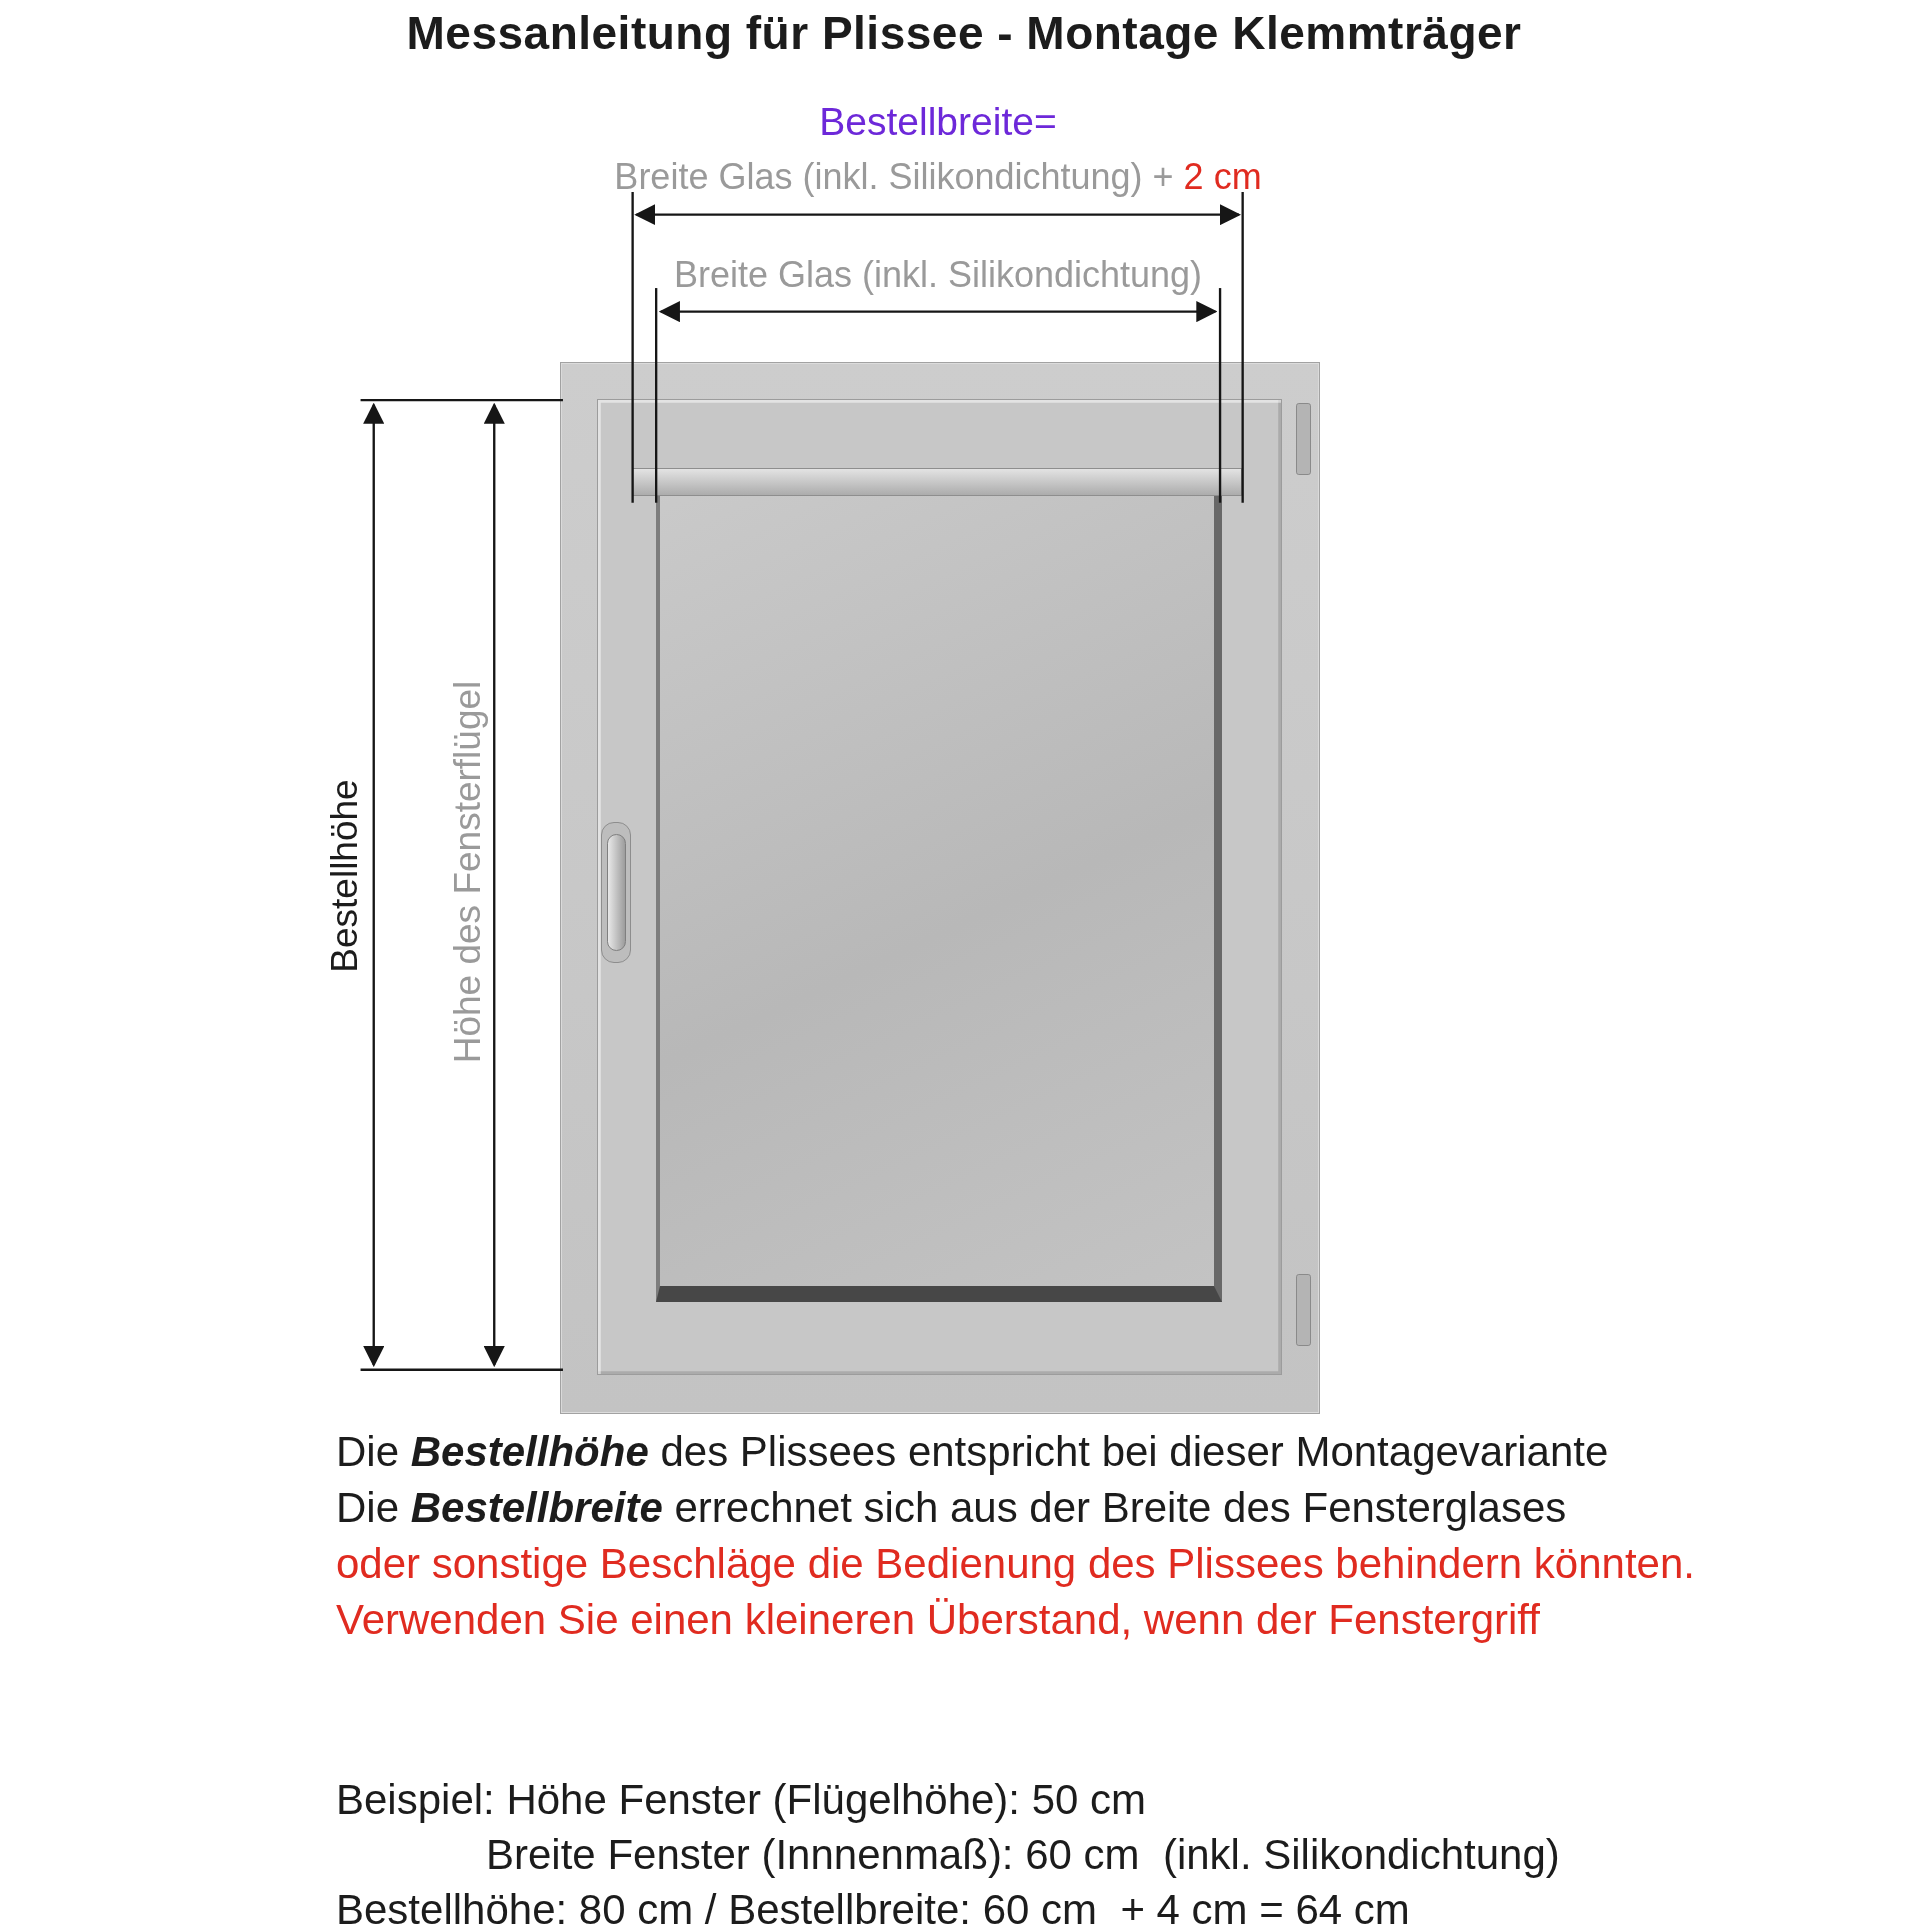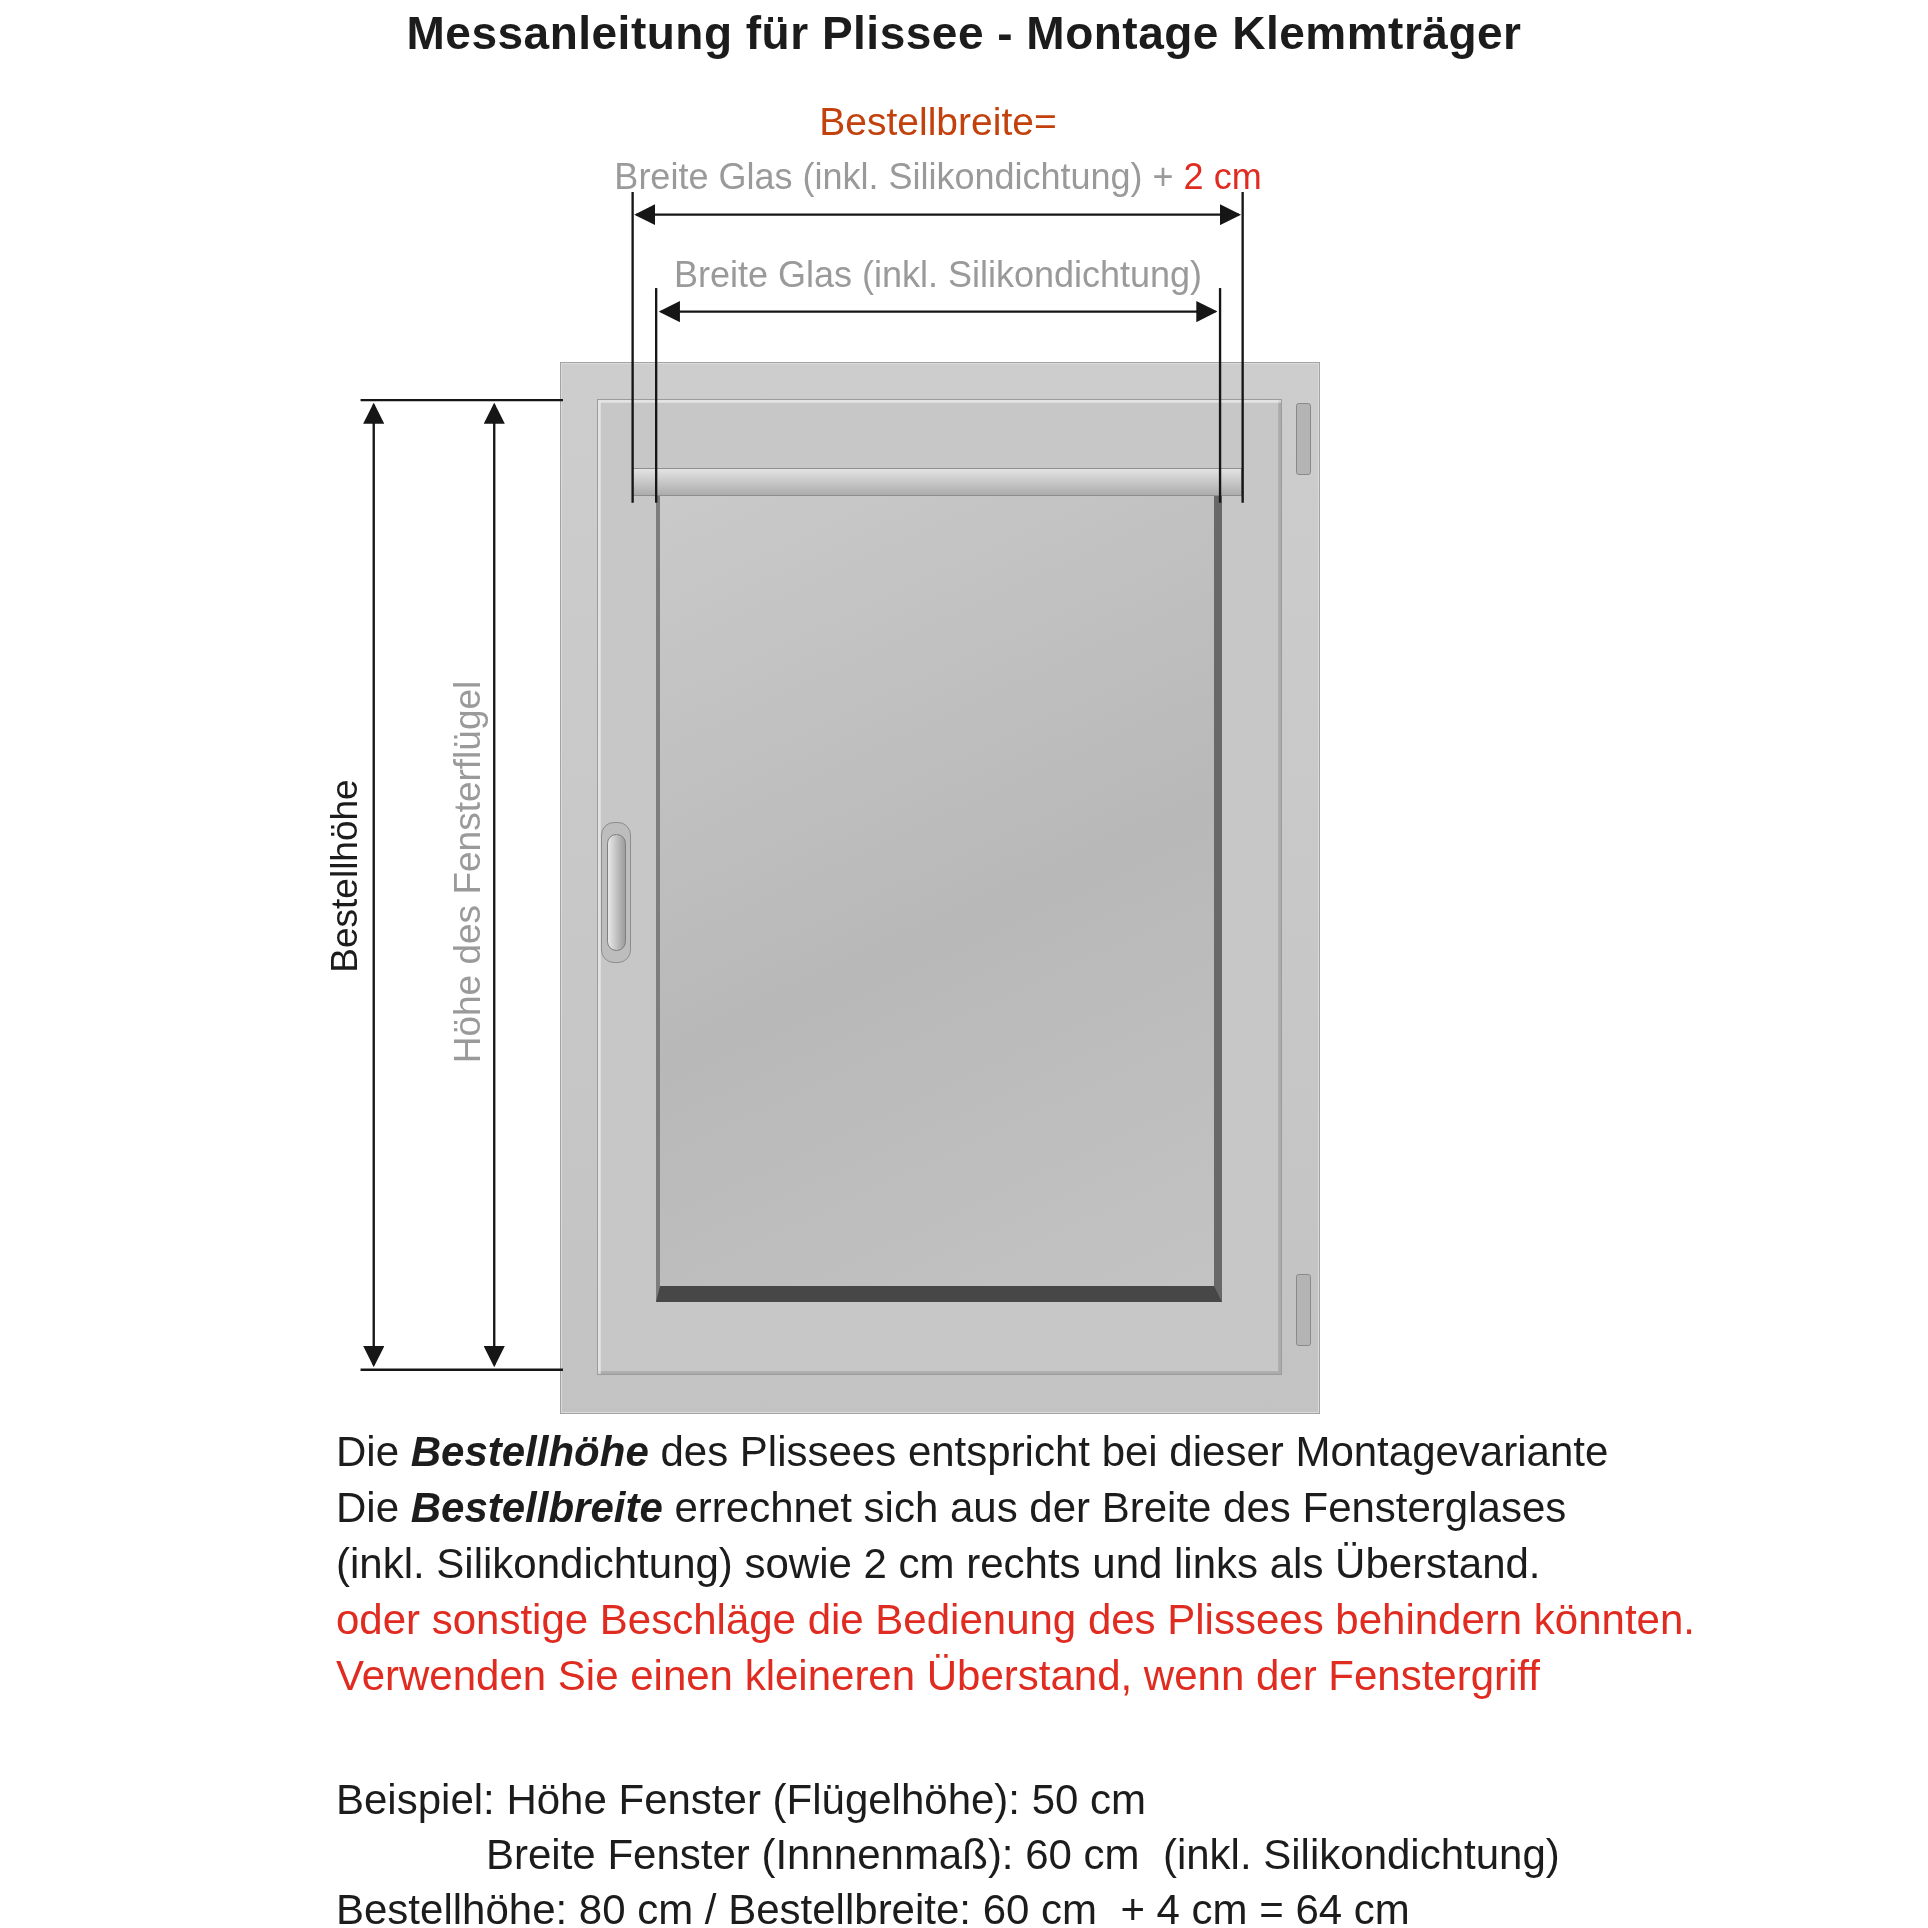--- a/index.html
+++ b/index.html
@@ -3,21 +3,21 @@
 <meta charset="utf-8">
 <style>
   * { margin:0; padding:0; box-sizing:border-box; }
   html, body { width:1928px; height:1928px; background:#ffffff;
     font-family:"Liberation Sans", sans-serif; color:#1c1c1c; }
   .stage { position:relative; width:1720px; height:1928px; overflow:hidden; background:#fff; }
   .abs { position:absolute; }
 
   .title { top:5.6px; left:0; width:1928px; text-align:center; font-size:46px; font-weight:600; letter-spacing:0.5px; }
 
-  .label-bestellbreite { top:100px; left:938px; transform:translateX(-50%); font-size:39px; color:#c2410c; }
+  .label-bestellbreite { top:100px; left:938px; transform:translateX(-50%); font-size:39px; color:#6d28d9; }
   .label-formula { top:156px; left:938px; transform:translateX(-50%); font-size:36px; color:var(--gray-text); white-space:nowrap; }
   .label-formula .red { color:var(--accent-red); }
   .label-glaswidth { top:254px; left:938px; transform:translateX(-50%); font-size:36px; color:var(--gray-text); white-space:nowrap; }
 
   .vlabel { position:absolute; white-space:nowrap; transform:translate(-50%,-50%) rotate(-90deg); font-size:37px; }
   .vlabel.black { left:345px; top:876px; color:#1c1c1c; }
   .vlabel.gray  { left:468px; top:872px; color:var(--gray-text); }
 
   
   .window-frame { left:560px; top:362px; width:760px; height:1052px;
@@ -97,21 +97,20 @@
       <line x1="383" y1="1455" x2="598" y2="1455"></line>
     </g>
   </svg>
 
   <div class="vlabel black">Bestellhöhe</div>
   <div class="vlabel gray">Höhe des Fensterflügel</div>
 
   <div class="paragraph abs">
     <div class="pline"><span>Die </span><span class="bi">Bestellhöhe</span><span> des Plissees entspricht bei dieser Montagevariante</span></div>
     <div class="pline"><span>Die </span><span class="bi">Bestellbreite</span><span> errechnet sich aus der Breite des Fensterglases</span></div>
-    <div class="pline">(inkl. Silikondichtung) sowie 2 cm rechts und links als Überstand.</div>
     <div class="pline red">oder sonstige Beschläge die Bedienung des Plissees behindern könnten.</div>
     <div class="pline red">Verwenden Sie einen kleineren Überstand, wenn der Fenstergriff</div>
   </div>
 
   <div class="example abs">
     <div class="pline">Beispiel: Höhe Fenster (Flügelhöhe): 50 cm</div>
     <div class="pline indent">Breite Fenster (Innnenmaß): 60 cm  (inkl. Silikondichtung)</div>
     <div class="pline">Bestellhöhe: 80 cm / Bestellbreite: 60 cm  + 4 cm = 64 cm</div>
   </div>
 

